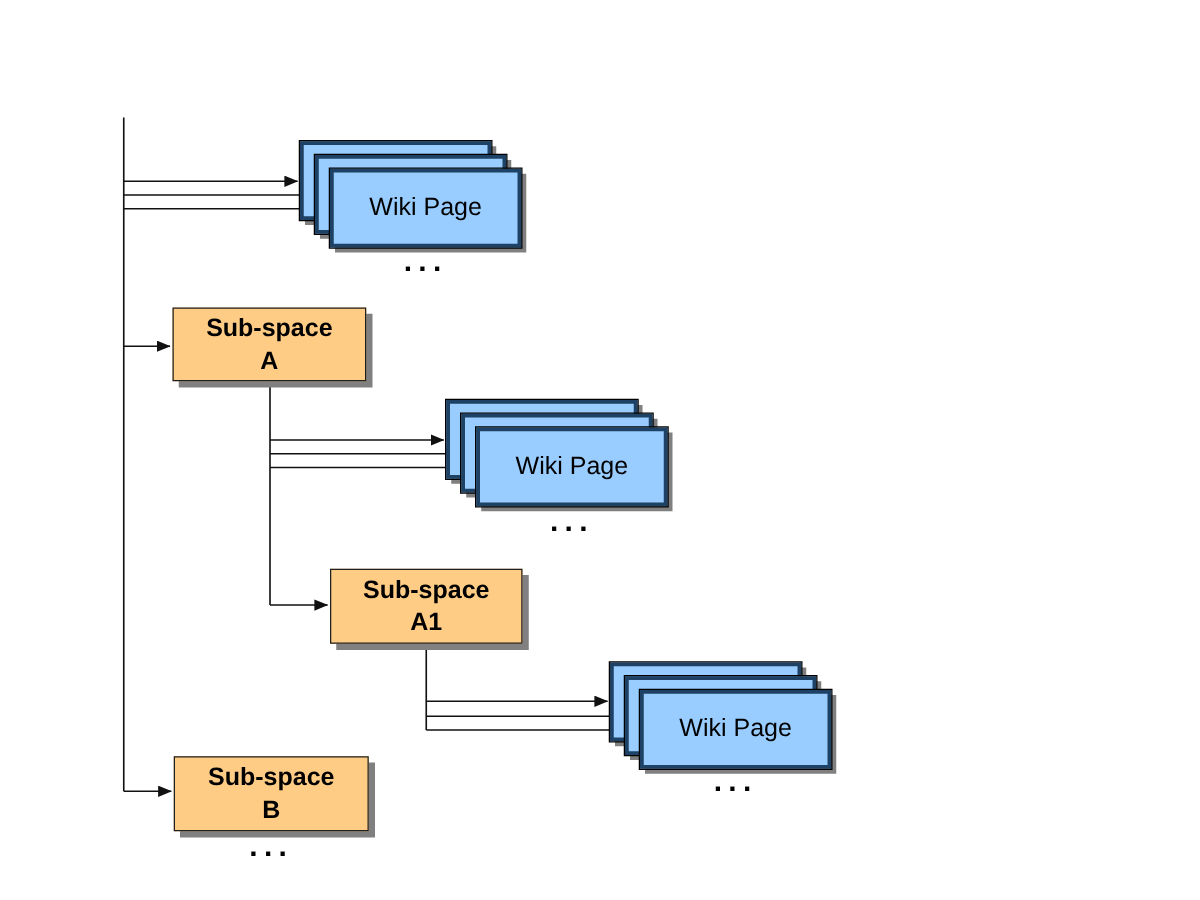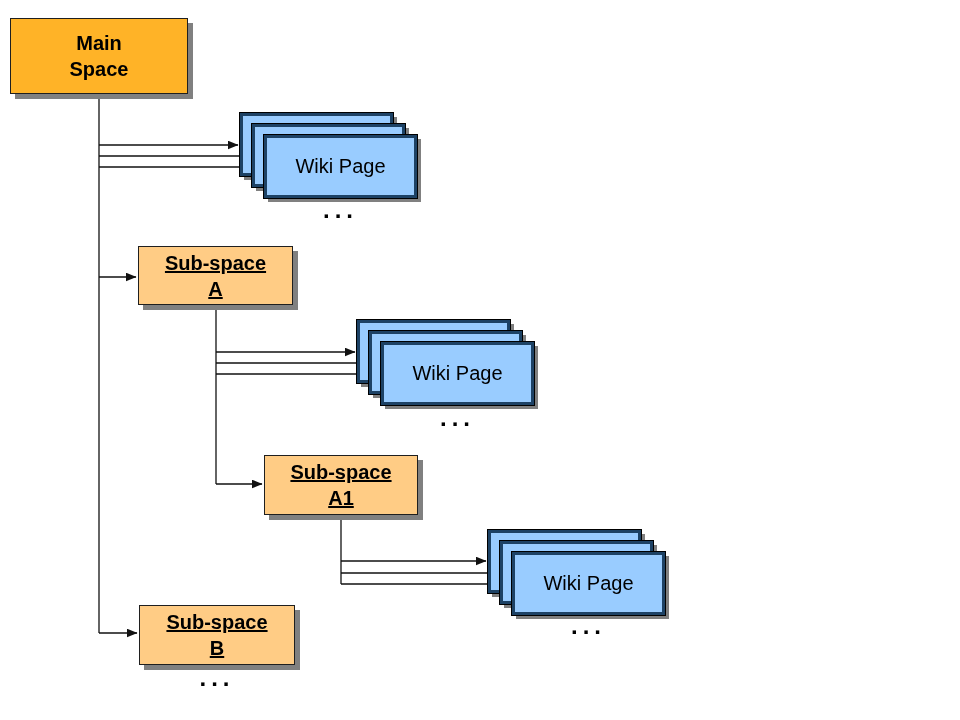--- a/index.html
+++ b/index.html
@@ -38,21 +38,20 @@
   .space-box {
     border: 1px solid var(--box-border, #1f1f1f);
   }
   .main-space {
     left: 10px; top: 18px;
     width: 178px; height: 76px;
     background: var(--main-fill, #FFB327);
   }
   .sub-space {
     background: var(--sub-fill, #FFCC85);
-    text-decoration: underline;
   }
   .sub-space-a  { left: 138px; top: 246px; width: 155px; height: 59px; }
   .sub-space-a1 { left: 264px; top: 455px; width: 154px; height: 60px; }
   .sub-space-b  { left: 139px; top: 605px; width: 156px; height: 60px; }
 
   .stack {
     position: absolute;
     width: 201px; height: 107px;
   }
   .wiki-box {
@@ -128,24 +127,20 @@
 
     <line x1="216" y1="484" x2="262" y2="484" marker-end="url(#arrow)"></line>
 
     <line x1="341" y1="515" x2="341" y2="584"></line>
 
     <line x1="341" y1="561" x2="486" y2="561" marker-end="url(#arrow)"></line>
     <line x1="341" y1="573" x2="498" y2="573" marker-end="url(#arrow)"></line>
     <line x1="341" y1="584" x2="510" y2="584" marker-end="url(#arrow)"></line>
   </svg>
 
-  <div class="box space-box main-space">
-    <span>Main</span>
-    <span>Space</span>
-  </div>
 
   <div class="stack stack-1">
     <div class="wiki-box layer-1"></div>
     <div class="wiki-box layer-2"></div>
     <div class="wiki-box layer-3">
       <span>Wiki Page</span>
     </div>
   </div>
   <div class="ellipsis ellipsis-1">...</div>
 

